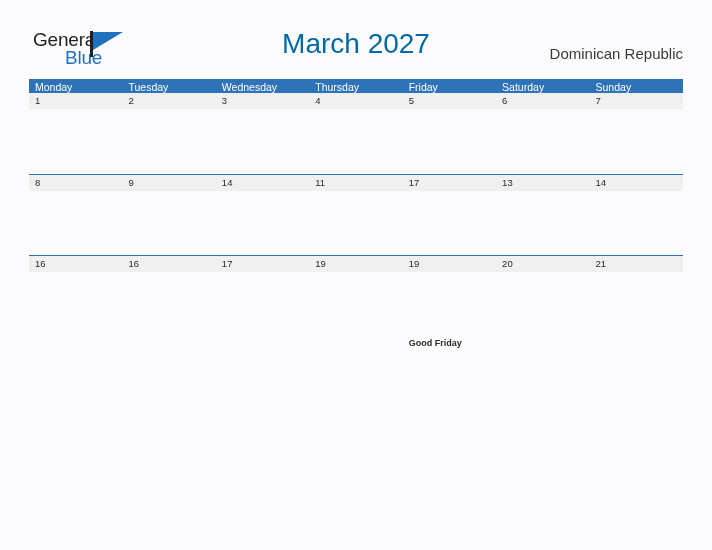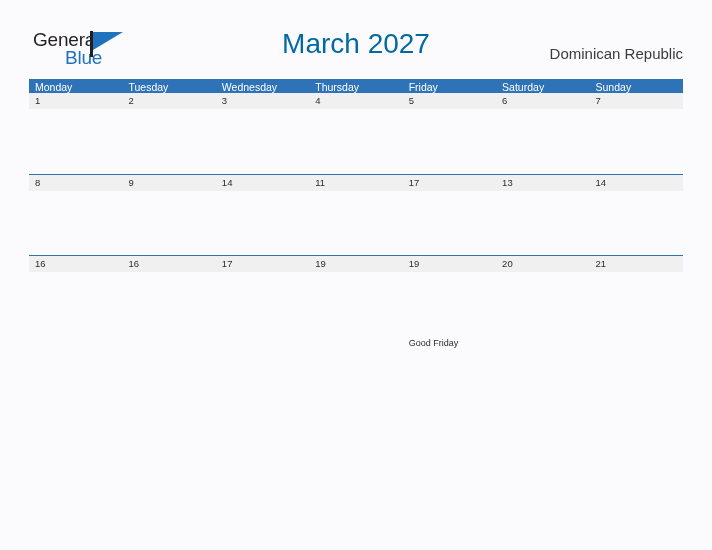--- a/index.html
+++ b/index.html
@@ -155,20 +155,21 @@
   .week .bodystrip {
     display: flex;
     height: 64px;
     background: transparent;
   }
   .body-cell {
     flex: 1 1 0;
     box-sizing: border-box;
     padding-left: 6px;
     padding-top: 1px;
+    font-weight: bold;
   }
   .event {
     font-size: 9px;
     color: #2b2b2b;
     line-height: 12px;
     display: block;
     white-space: nowrap;
   }
 </style>
 </head>

